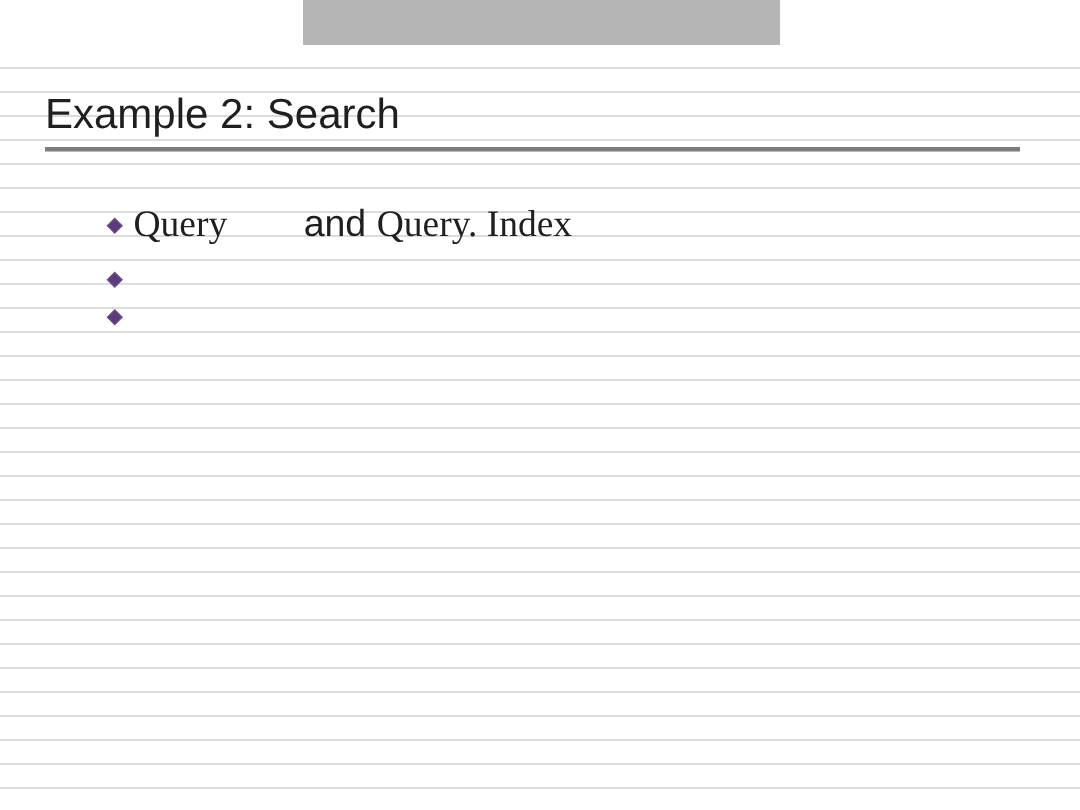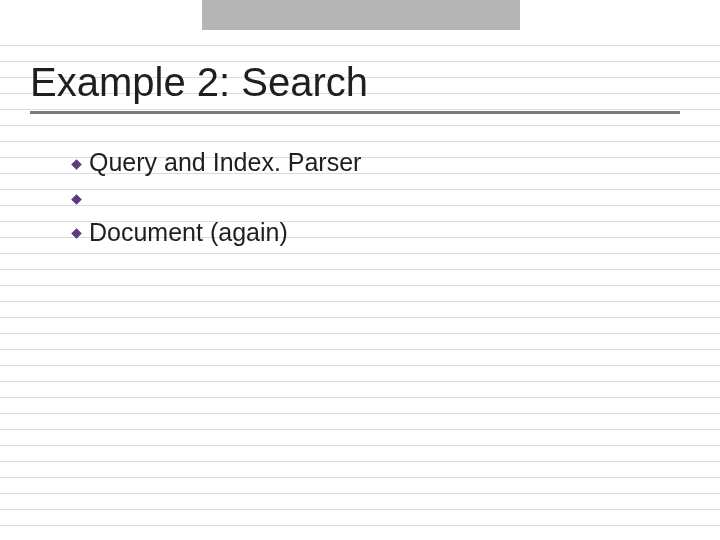--- a/index.html
+++ b/index.html
@@ -40,21 +40,21 @@
 
   .content {
     position: absolute;
     top: 60px;
     left: 30px;
     right: 30px;
   }
 
   .title {
     font-family: Verdana, Geneva, sans-serif;
-    font-size: 40px;
+    font-size: 28px;
     color: #1f1f1f;
     margin: 0 0 6px 0;
     font-weight: 400;
   }
 
   .underline {
     height: 3px;
     background: #7c7c7c;
     margin-right: 10px;
   }
@@ -76,25 +76,26 @@
     height: 13px;
     margin-right: 6px;
     display: inline-block;
   }
 
   .txt {
     font-size: 25px;
     color: #1f1f1f;
   }
   .mono {
-    font-family: Liberation Sans, sans-serif;
+    font-family: Liberation Serif, serif;
     margin-top: 28px;
   }
   .sans {
     font-family: Verdana, Geneva, sans-serif;
+    margin-left: 44px;
   }
 </style>
 </head>
 <body>
 
 <div class="topbar"></div>
 <div class="paper"></div>
 
 <div class="content">
   <div class="title">Example 2: Search</div>
@@ -105,41 +106,37 @@
     <div class="row">
       <span class="bullet-icon">
         <svg viewBox="0 0 14 14" width="13" height="13">
           <rect x="3.3" y="3.3" width="7.4" height="7.4" transform="rotate(45 7 7)" fill="#5a3c7a"></rect>
           <rect x="3.3" y="3.3" width="7.4" height="7.4" transform="rotate(45 7 7)" fill="none" stroke-width="1" stroke="#6a4c8a"></rect>
         </svg>
       </span>
       <span class="txt">
         <span class="mono">Query</span>
         <span class="sans"> and </span>
-        <span class="mono">Index. Parser</span>
+        <span class="mono">Query. Index</span>
       </span>
     </div>
 
 
     <div class="row">
       <span class="bullet-icon">
         <svg viewBox="0 0 14 14" width="13" height="13">
           <rect x="3.3" y="3.3" width="7.4" height="7.4" transform="rotate(45 7 7)" fill="#5a3c7a"></rect>
           <rect x="3.3" y="3.3" width="7.4" height="7.4" transform="rotate(45 7 7)" fill="none" stroke-width="1" stroke="#6a4c8a"></rect>
         </svg>
       </span>
     </div>
 
     <div class="row">
       <span class="bullet-icon">
         <svg viewBox="0 0 14 14" width="13" height="13">
           <rect x="3.3" y="3.3" width="7.4" height="7.4" transform="rotate(45 7 7)" fill="#5a3c7a"></rect>
           <rect x="3.3" y="3.3" width="7.4" height="7.4" transform="rotate(45 7 7)" fill="none" stroke-width="1" stroke="#6a4c8a"></rect>
         </svg>
       </span>
-      <span class="txt">
-        <span class="mono">Document</span>
-        <span class="sans"> (again)</span>
-      </span>
     </div>
 
   </div>
 </div>
 
 </body></html>

